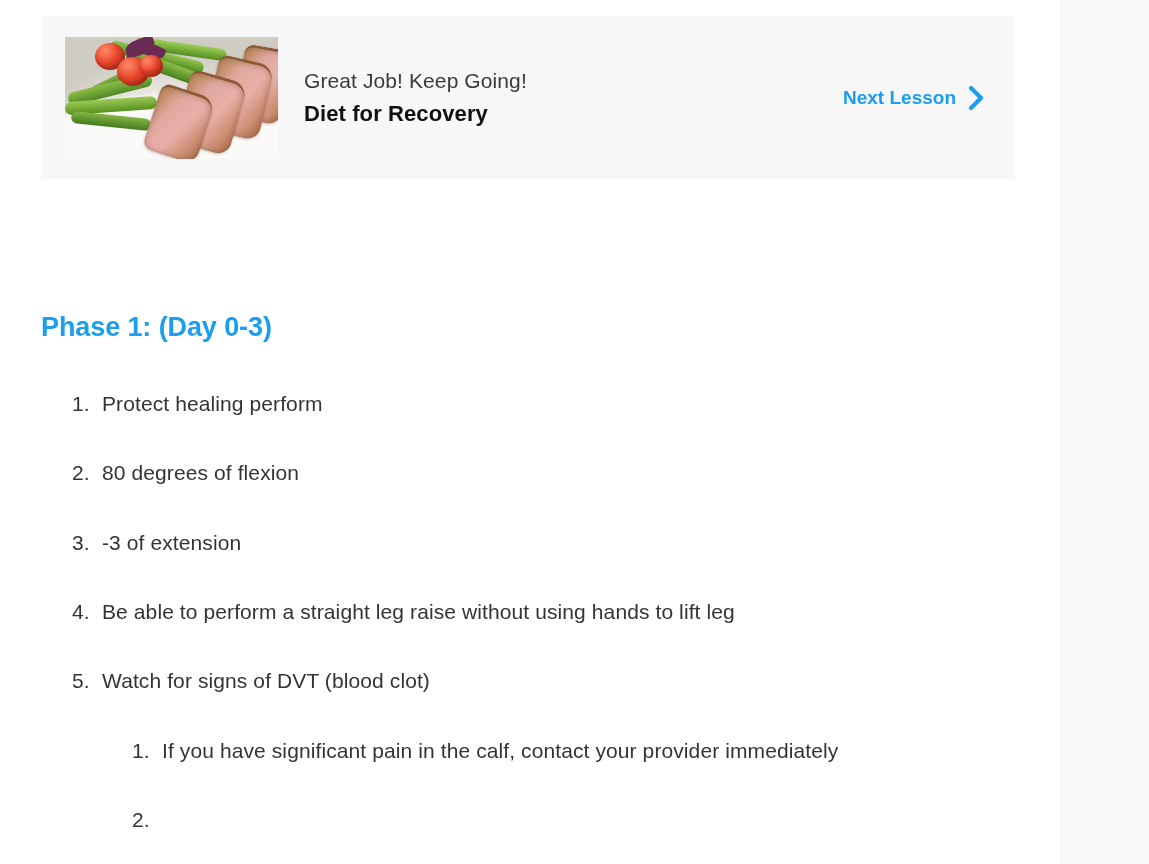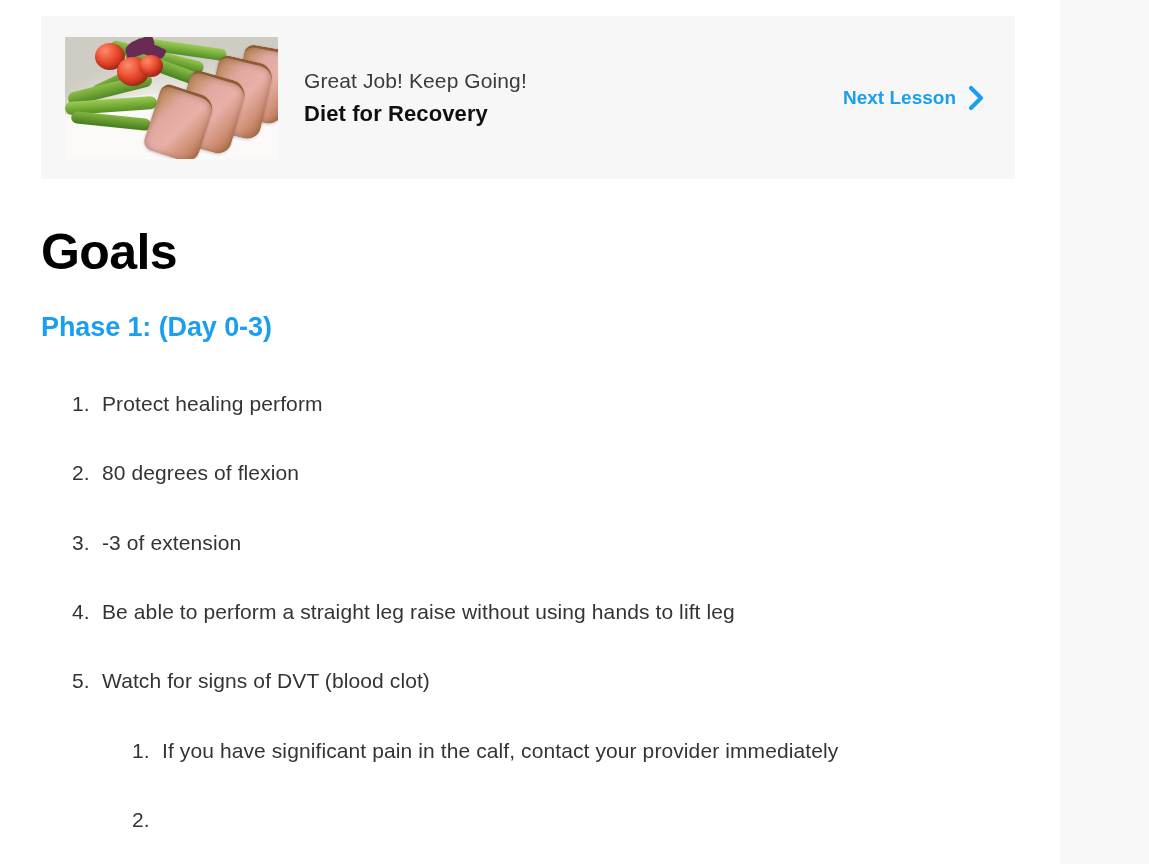--- a/index.html
+++ b/index.html
@@ -240,21 +240,20 @@
     <a class="next-lesson" href="#">
       <span>Next Lesson</span>
       <span class="chevron">
         <svg width="17" height="26" viewBox="0 0 17 26" aria-hidden="true">
           <path d="M3 3 L13 13 L3 23" fill="none" stroke="#1a9ff0" stroke-width="4.2" stroke-linecap="round" stroke-linejoin="round"></path>
         </svg>
       </span>
     </a>
   </div>
 
-  <h1 class="page-title">Goals</h1>
 
   <h2 class="phase-title">Phase 1: (Day 0-3)</h2>
 
   <div class="goal-list" id="goal-list">
       <div class="goal-item">
         <span class="marker">1.</span>
         <span class="goal-text">Protect healing perform</span>
       </div>
       <div class="goal-item">
         <span class="marker">2.</span>

